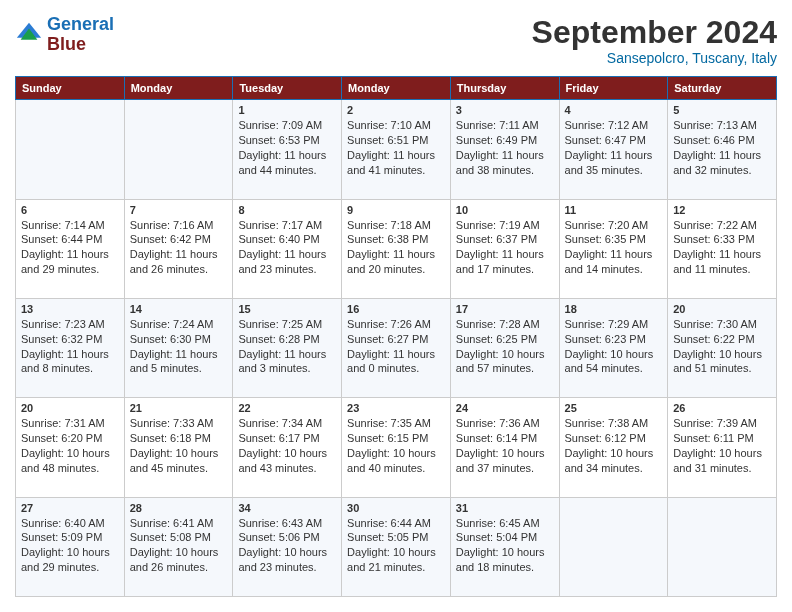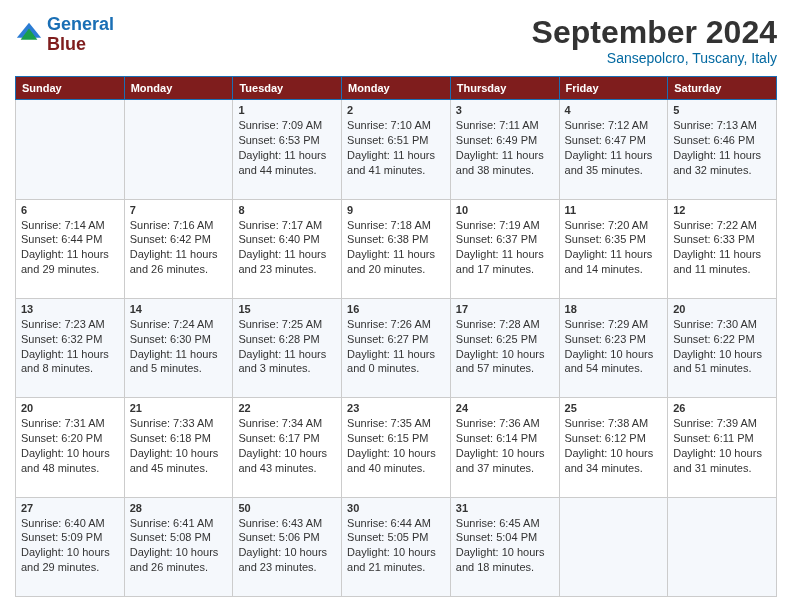--- a/index.html
+++ b/index.html
@@ -252,21 +252,21 @@
         <tr>
           <td>
             <span class="day-num">27</span>
             <div class="day-info">Sunrise: 6:40 AM<br>Sunset: 5:09 PM<br>Daylight: 10 hours and 29 minutes.</div>
           </td>
           <td>
             <span class="day-num">28</span>
             <div class="day-info">Sunrise: 6:41 AM<br>Sunset: 5:08 PM<br>Daylight: 10 hours and 26 minutes.</div>
           </td>
           <td>
-            <span class="day-num">50</span>
+            <span class="day-num">34</span>
             <div class="day-info">Sunrise: 6:43 AM<br>Sunset: 5:06 PM<br>Daylight: 10 hours and 23 minutes.</div>
           </td>
           <td>
             <span class="day-num">30</span>
             <div class="day-info">Sunrise: 6:44 AM<br>Sunset: 5:05 PM<br>Daylight: 10 hours and 21 minutes.</div>
           </td>
           <td>
             <span class="day-num">31</span>
             <div class="day-info">Sunrise: 6:45 AM<br>Sunset: 5:04 PM<br>Daylight: 10 hours and 18 minutes.</div>
           </td>

